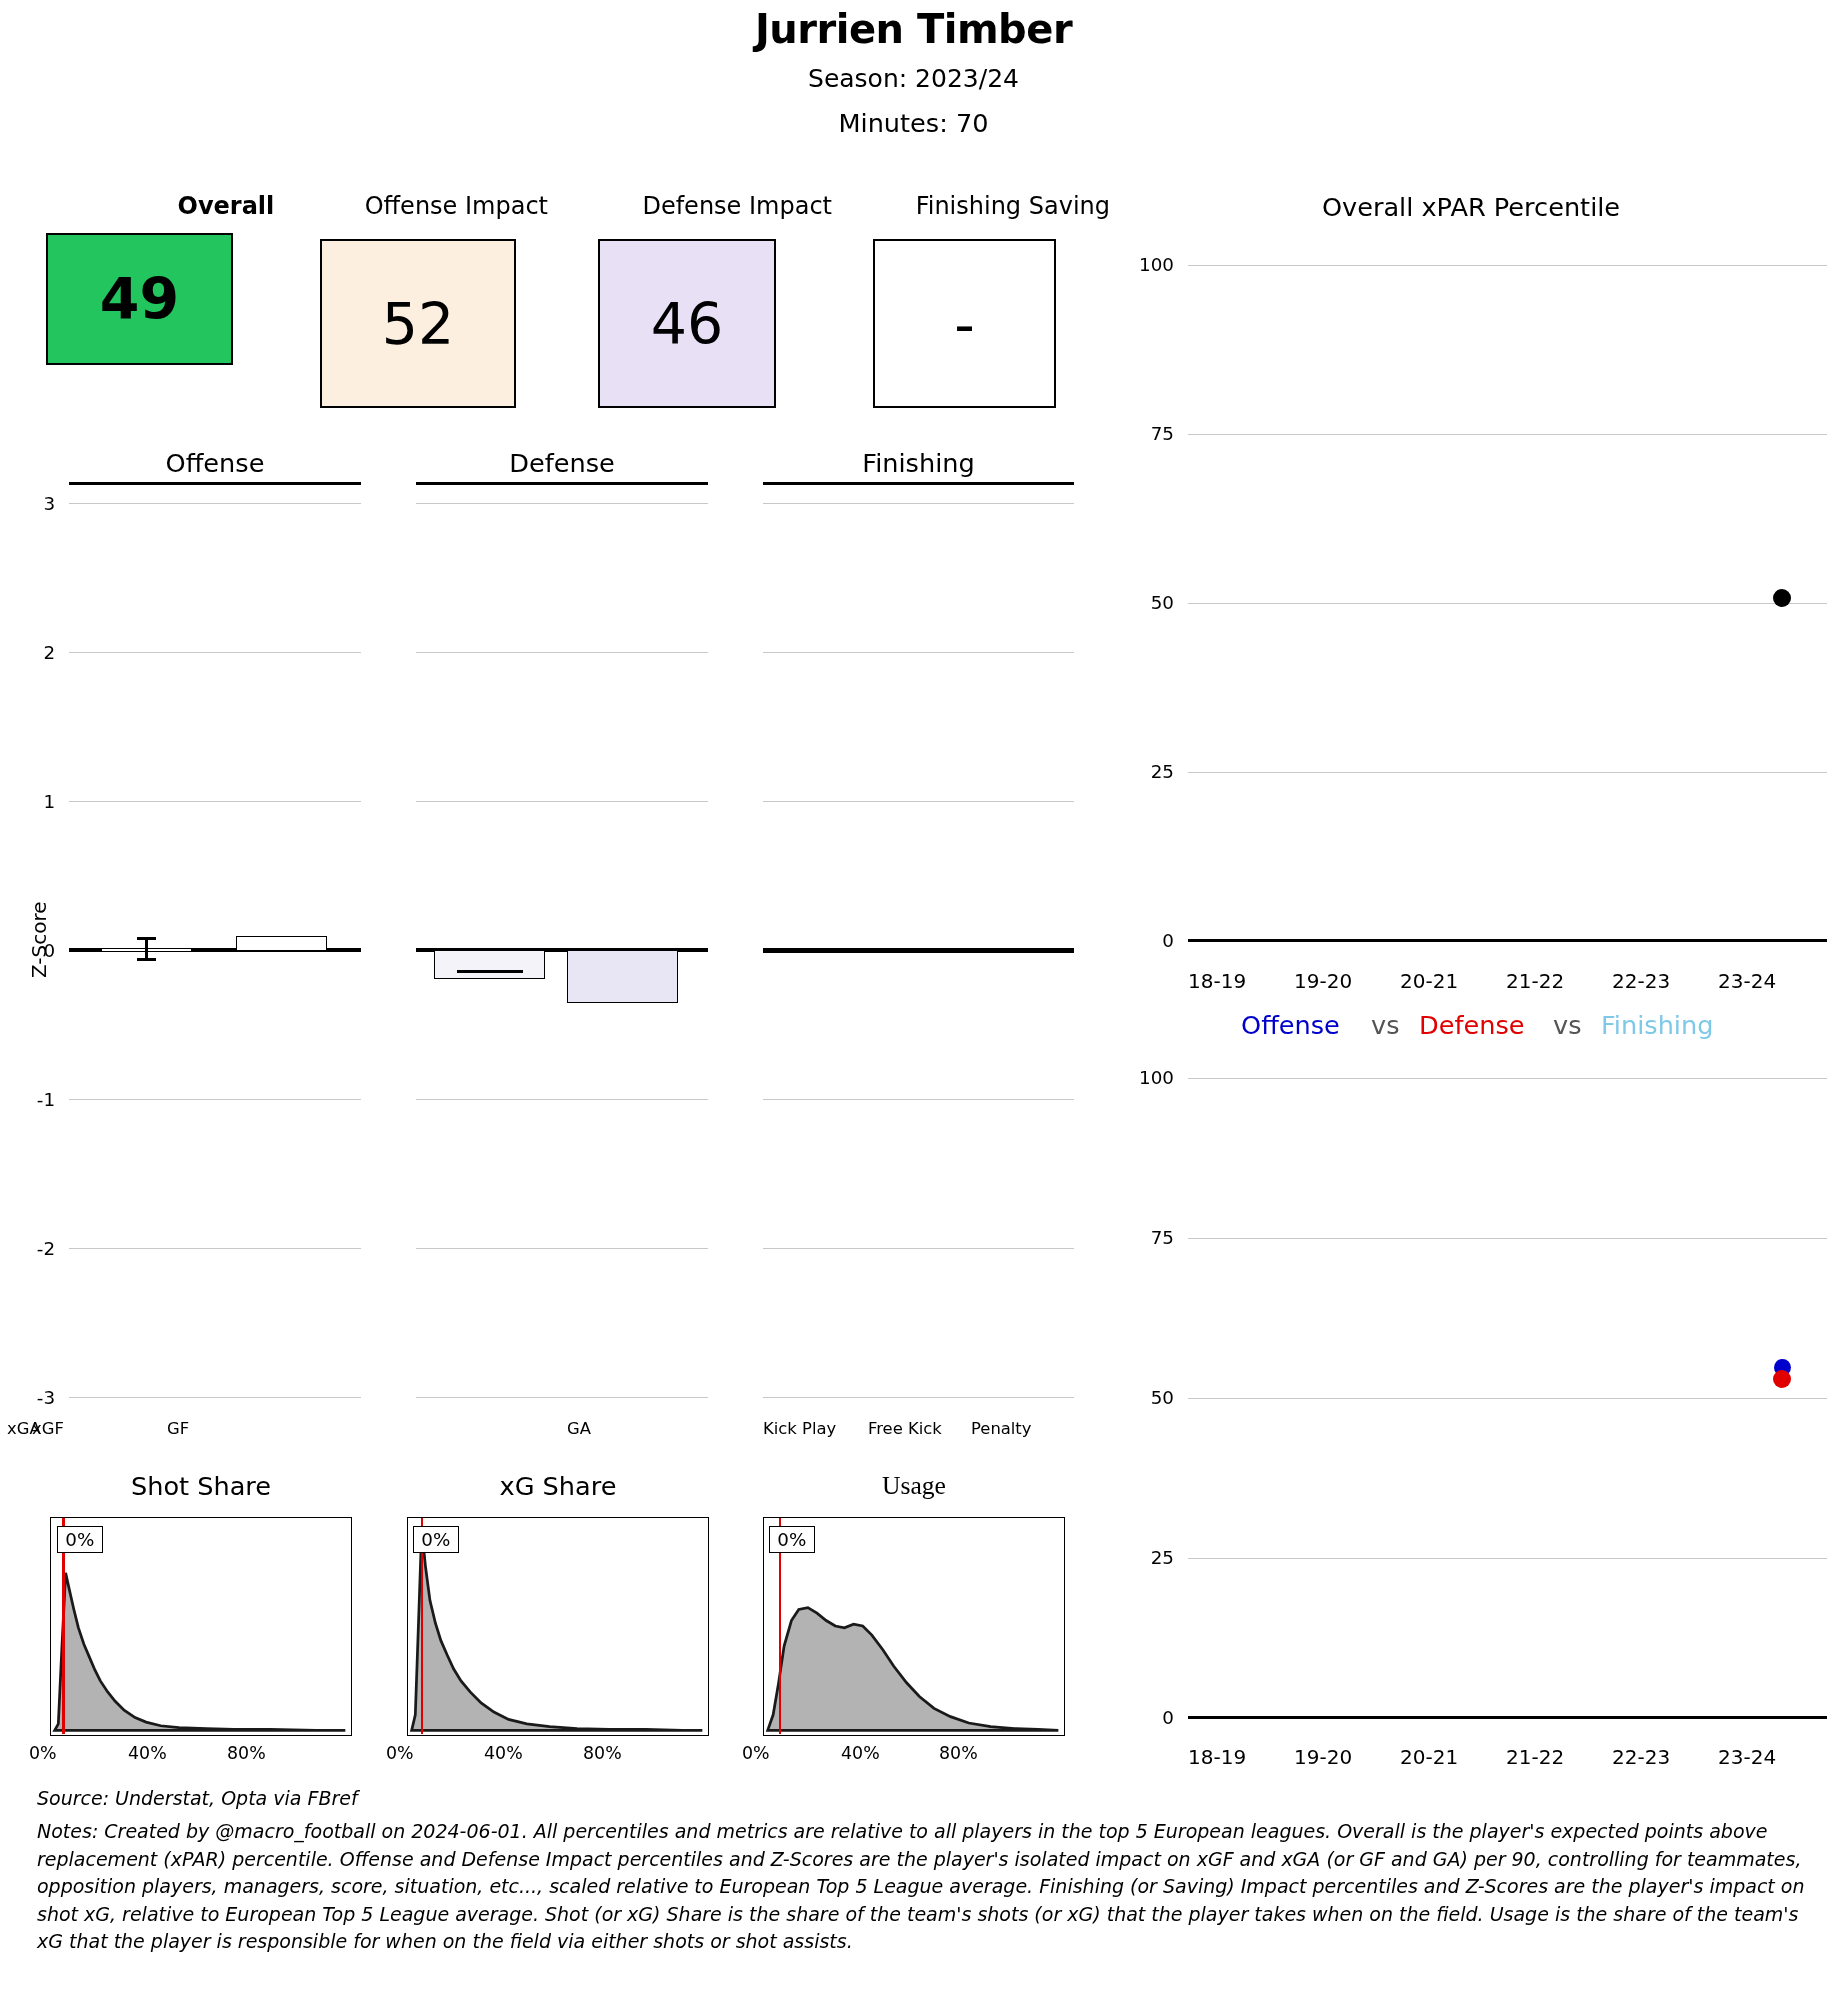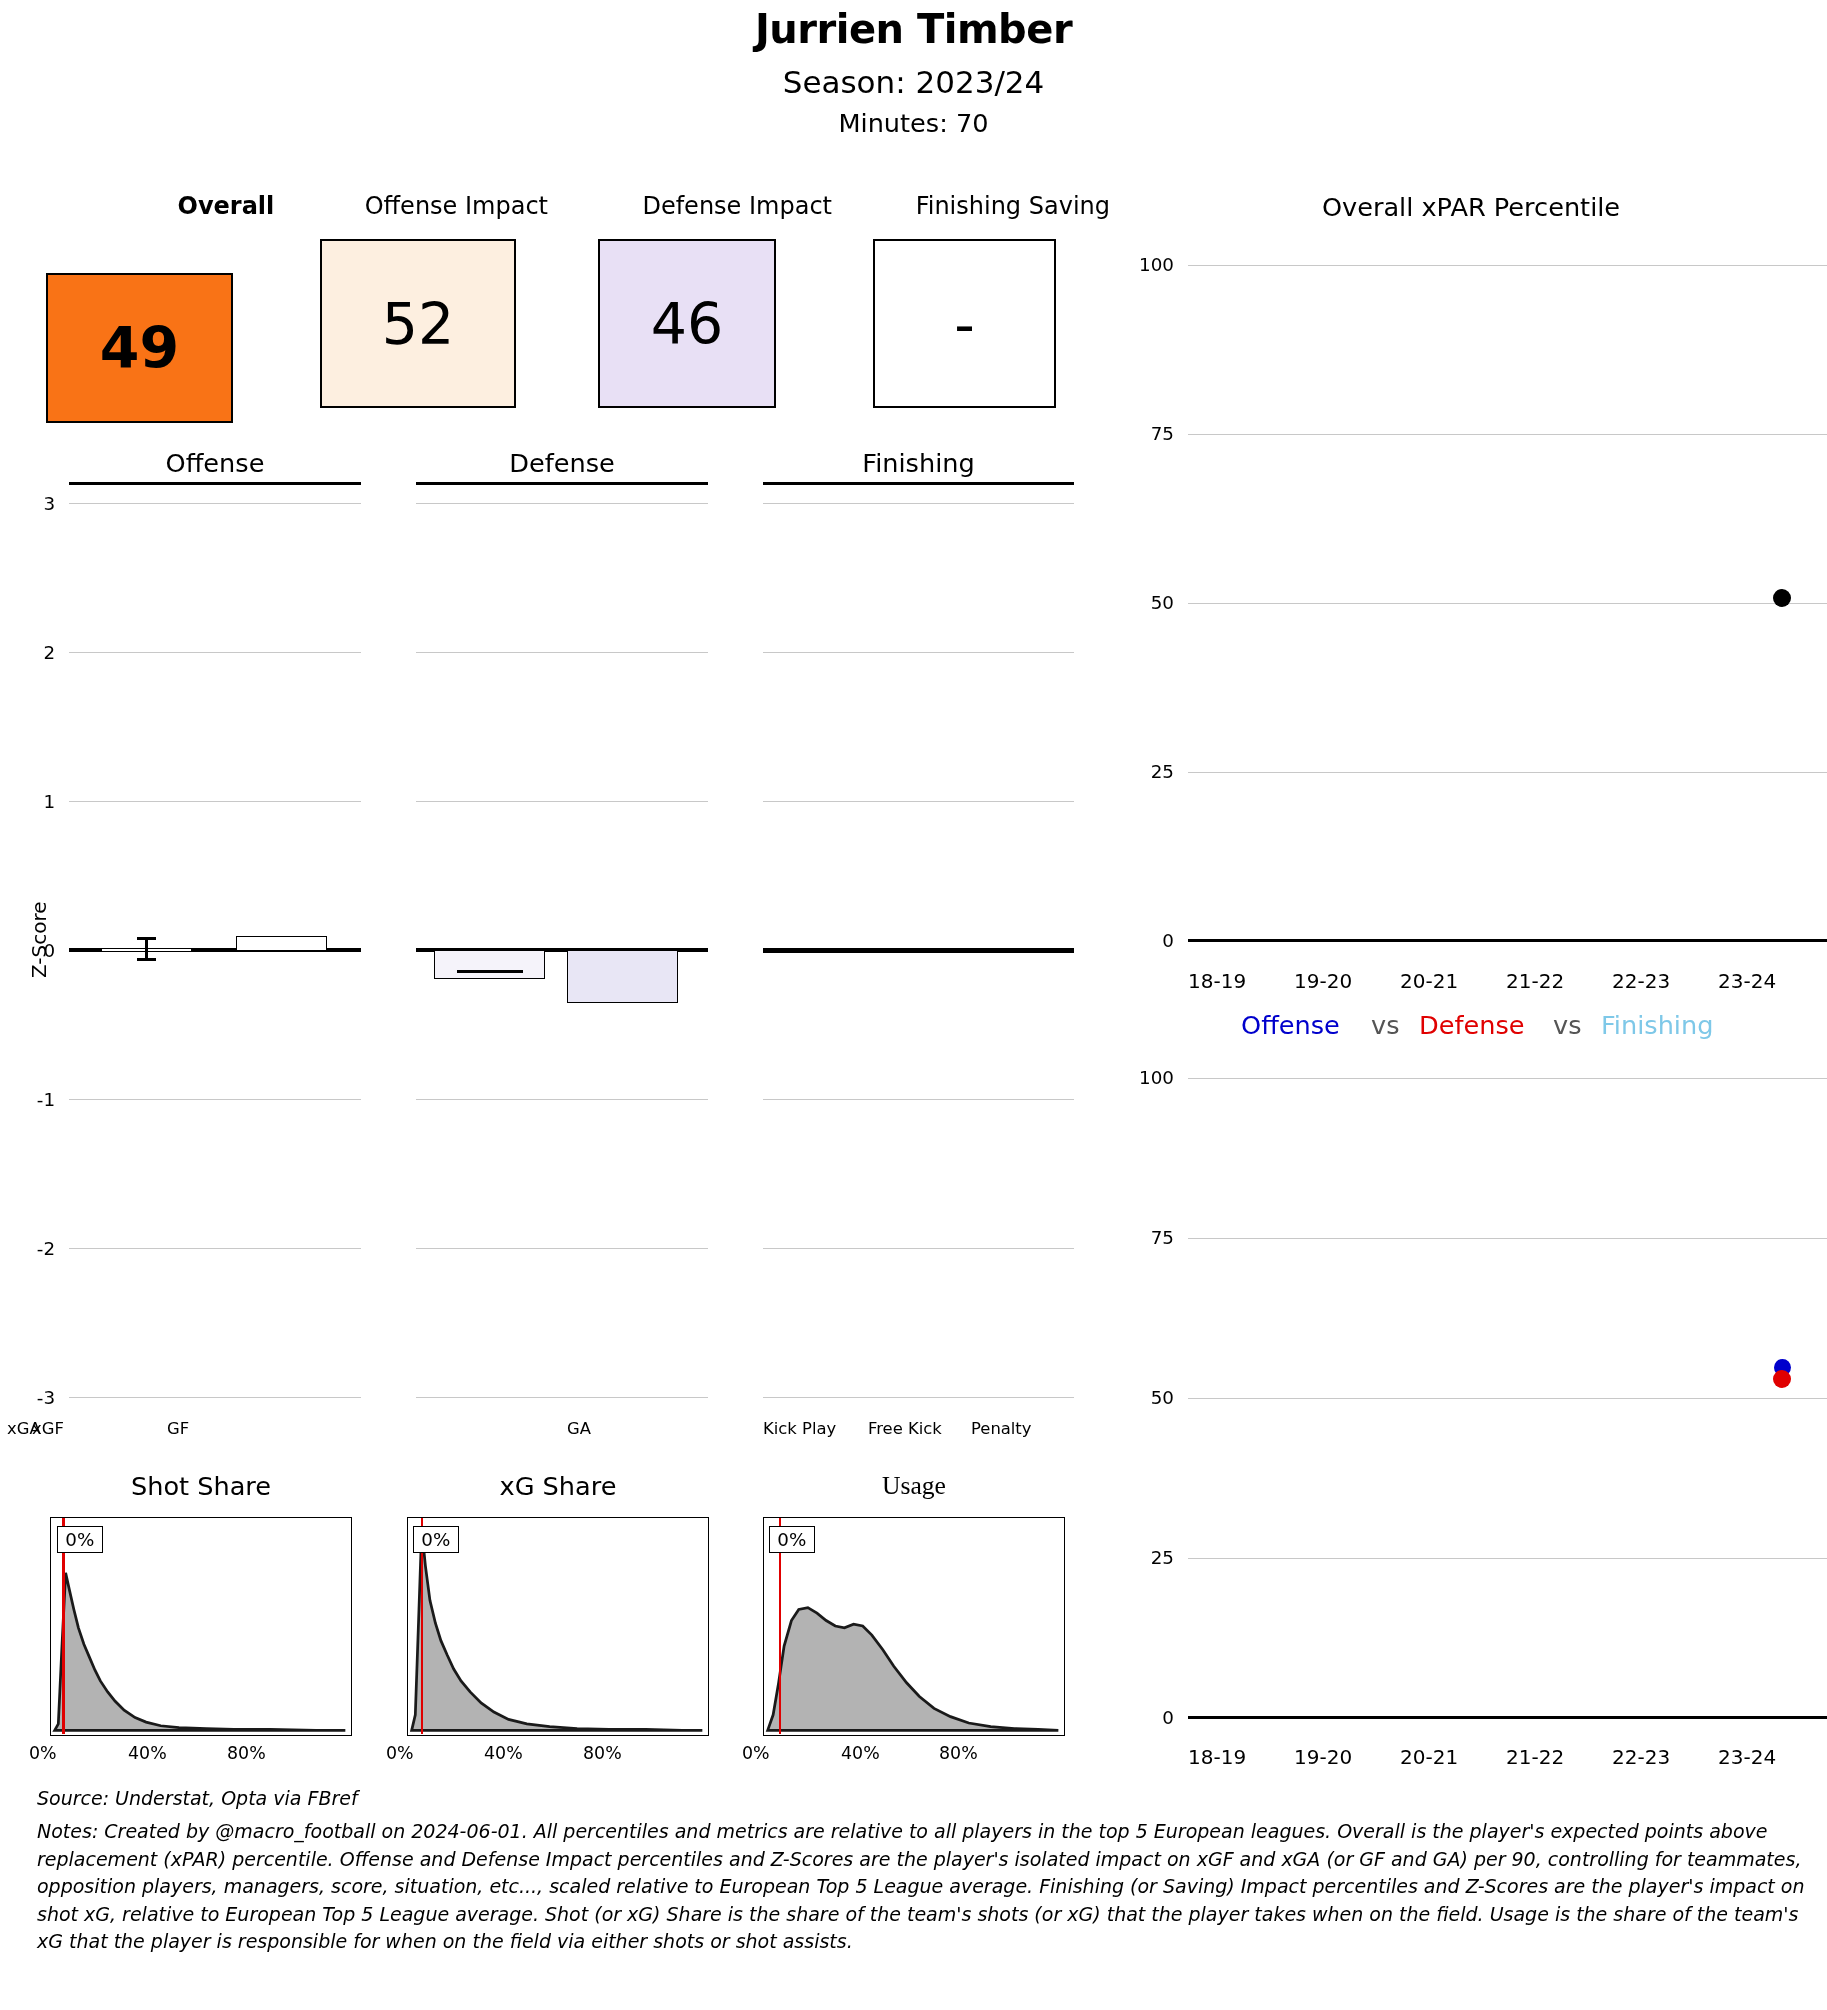--- a/index.html
+++ b/index.html
@@ -1,18 +1,18 @@
 <!DOCTYPE html>
 <html style="font-size:14.6px"><head>
 <meta charset="utf-8">
 <style>
   html,body{margin:0;padding:0;background:#ffffff;}
   body{width:1827px;height:2010px;font-family:"DejaVu Sans", sans-serif;color:#000;position:relative;overflow:hidden;}
   .title{position:absolute;top:5.5px;left:0;width:1827px;text-align:center;font-size:40px;font-weight:bold;letter-spacing:-0.5px;}
-  .subtitle1{position:absolute;top:64px;left:0;width:1827px;text-align:center;font-size:31px;}
+  .subtitle1{position:absolute;top:64px;left:0;width:1827px;text-align:center;font-size:25px;}
   .subtitle2{position:absolute;top:108px;left:0;width:1827px;text-align:center;font-size:25.6px;}
 
   
   .scorebox{position:absolute;border:2.7px solid #000;box-sizing:border-box;display:flex;align-items:center;justify-content:center;}
   .scorebox span{font-size:57px;}
   .scorelabel{position:absolute;text-align:right;font-size:24px;}
 
   
   .panel{position:absolute;border:none;box-sizing:border-box;}
   .panel-top{position:absolute;height:2.7px;background:#000;}
@@ -40,21 +40,21 @@
   .footer-notes{position:absolute;left:37px;font-style:italic;font-size:19px;line-height:1.45;width:1773px;}
 </style>
 </head>
 <body>
 
 <div class="title">Jurrien Timber</div>
 <div class="subtitle1">Season:  2023/24</div>
 <div class="subtitle2">Minutes:  70</div>
 
 <div class="scorelabel" style="left:18.3px;top:192px;width:256px;font-weight:bold;">Overall</div>
-<div class="scorebox" style="left:46px;top:233px;width:187px;height:150px;background:#f97316;margin-top:40px;">
+<div class="scorebox" style="left:46px;top:233px;width:187px;height:132px;background:#22c55e;">
     <span style="font-weight:bold;">49</span>
   </div>
 
 <div class="scorelabel" style="left:283px;top:192px;width:265px;">Offense Impact</div>
 <div class="scorebox" style="left:320px;top:239px;width:196px;height:169px;background:#fdefe0;">
     <span>52</span>
   </div>
 
 <div class="scorelabel" style="left:567px;top:192px;width:265px;">Defense Impact</div>
 <div class="scorebox" style="left:598px;top:239px;width:178px;height:169px;background:#e8e0f5;">

